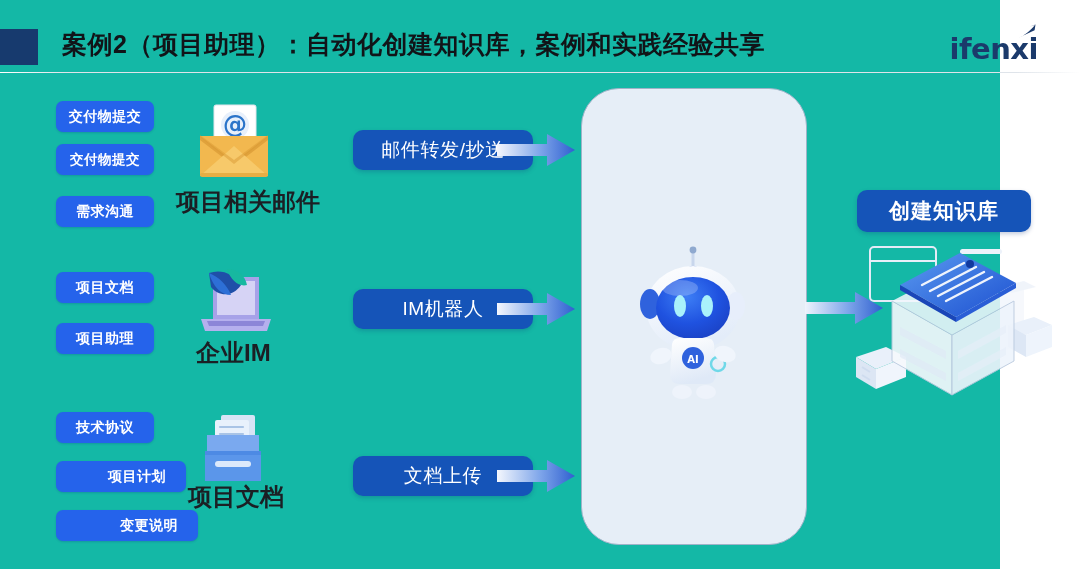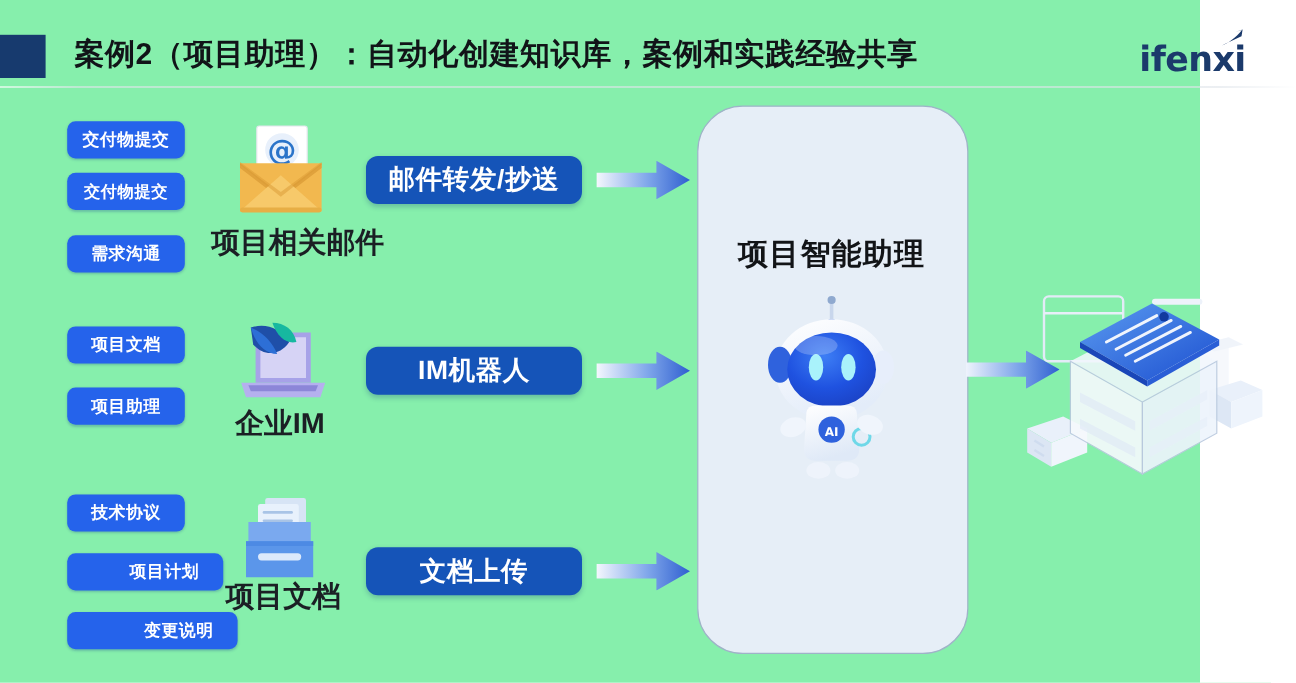--- a/index.html
+++ b/index.html
@@ -4,21 +4,21 @@
 <title>案例2 项目助理</title>
 <style>
   html,body{margin:0;padding:0;}
   body{
     width:1080px;height:569px;
     background:#ffffff;
     font-family:"Liberation Sans","DejaVu Sans",sans-serif;
     overflow:hidden;
     position:relative;
   }
-  .slide{position:absolute;inset:0;width:1000px;height:569px;background:#86efac;}
+  .slide{position:absolute;inset:0;width:1000px;height:569px;background:#14b8a6;}
 
   
   .header{position:absolute;left:0;top:0;width:1080px;height:74px;}
   .header-accent{
     position:absolute;left:-8px;top:29px;width:46px;height:36px;
     background:#173a6e;
   }
   .header-title{
     position:absolute;left:62px;top:28px;
     font-size:25px;font-weight:bold;color:#111418;
@@ -60,24 +60,25 @@
   }
   .src-icon{position:absolute;}
 
   
   .pill{
     position:absolute;
     height:40px;
     background:#1554b8;
     border-radius:10px;
     color:#ffffff;
-    font-size:22px;font-weight:bold;
+    font-size:19px;font-weight:normal;
     display:flex;align-items:center;justify-content:center;
     letter-spacing:0.6px;
     box-shadow:0 2px 4px rgba(14,52,120,0.25);
+    margin-left:48px;
   }
 
   
   .arrow{position:absolute;}
 
   
   .center-panel{
     position:absolute;
     left:581px;top:88px;width:224px;height:455px;
     background:#e6eef7;
@@ -216,21 +217,20 @@
           <stop offset="0%" stop-color="#f4f7fd"></stop>
           <stop offset="55%" stop-color="#7fa6ea"></stop>
           <stop offset="100%" stop-color="#2f5fd0"></stop>
         </linearGradient>
       </defs>
       <path d="M0 10 L50 10 L50 0 L78 16 L50 32 L50 22 L0 22 Z" fill="url(#ag3)"></path>
     </svg>
   </div>
 
   <div class="center-panel"></div>
-  <div class="center-title">项目智能助理</div>
 
   <svg class="robot" width="130" height="160" viewBox="0 0 130 160">
     <defs>
       <radialGradient id="visor" cx="42%" cy="32%" r="78%">
         <stop offset="0%" stop-color="#3d7ef5"></stop>
         <stop offset="55%" stop-color="#1f52e0"></stop>
         <stop offset="100%" stop-color="#1a3fc0"></stop>
       </radialGradient>
       <linearGradient id="headg" x1="0" y1="0" x2="0.4" y2="1">
         <stop offset="0%" stop-color="#ffffff"></stop>
@@ -276,20 +276,21 @@
     <defs>
       <linearGradient id="ag4" x1="0" y1="0" x2="1" y2="0">
         <stop offset="0%" stop-color="#eef3fc"></stop>
         <stop offset="55%" stop-color="#7fa6ea"></stop>
         <stop offset="100%" stop-color="#2f5fd0"></stop>
       </linearGradient>
     </defs>
     <path d="M0 10 L50 10 L50 0 L78 16 L50 32 L50 22 L0 22 Z" fill="url(#ag4)"></path>
   </svg>
 
+  <div class="kb-pill">创建知识库</div>
 
   <svg class="kb-art" width="210" height="170" viewBox="0 0 210 170">
     <defs>
       <linearGradient id="docg" x1="0" y1="0" x2="1" y2="1">
         <stop offset="0%" stop-color="#5b9bf0"></stop>
         <stop offset="100%" stop-color="#1c4fd0"></stop>
       </linearGradient>
     </defs>
 
     <rect x="22" y="4" width="66" height="54" rx="4" fill="none" stroke="#e3ebf7" stroke-width="2"></rect>

